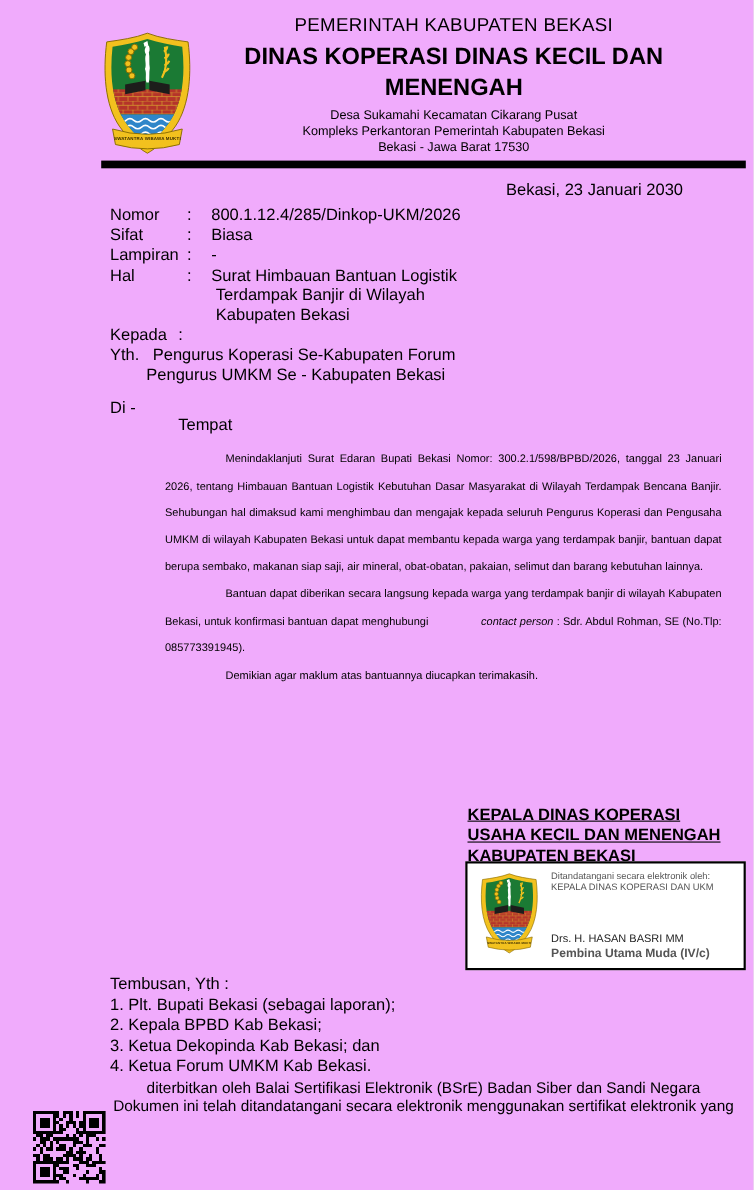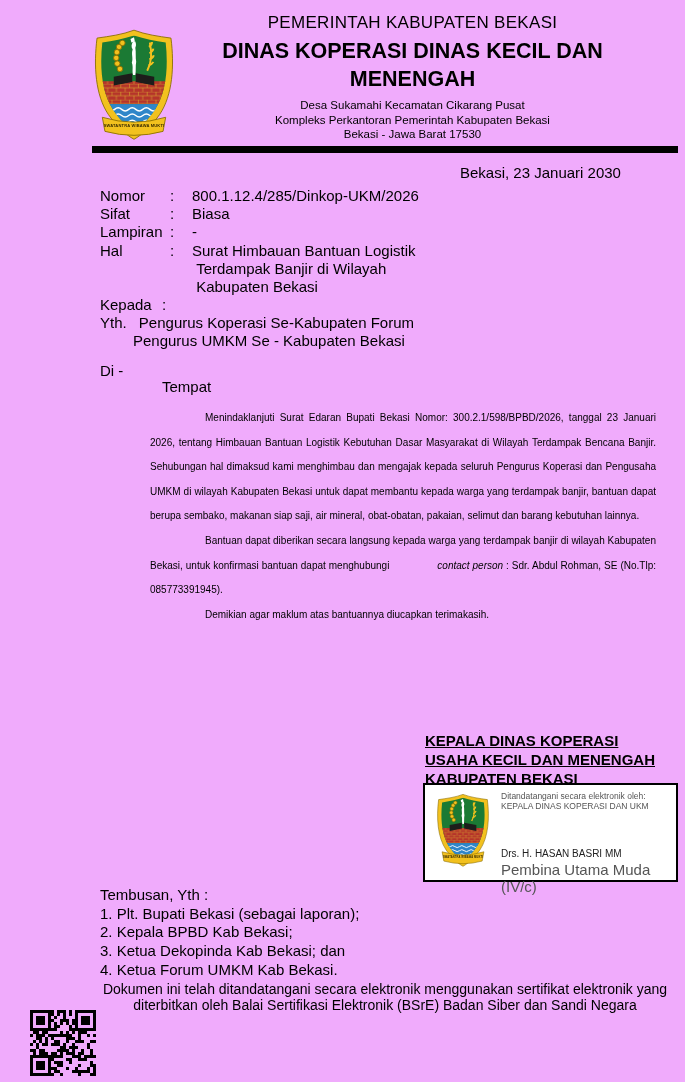--- a/index.html
+++ b/index.html
@@ -32,21 +32,21 @@
   .body p{margin:0;text-indent:55px;}
   .italic{font-style:italic;margin-left:45px;}
   
   .sig-title{position:absolute;left:425px;top:731px;width:250px;font-size:15px;
              font-weight:bold;line-height:19px;white-space:pre-line;text-decoration:underline;}
   .stamp{position:absolute;left:423px;top:783px;width:251px;height:95px;
          border:2px solid #000;background:#fff;}
   .stamp-logo{position:absolute;left:9px;top:8px;width:58px;height:77px;}
   .stamp-small{position:absolute;left:76px;font-size:8.5px;line-height:10px;color:#555;}
   .stamp-name{position:absolute;left:76px;top:63px;font-size:10px;font-weight:normal;color:#222;}
-  .stamp-rank{position:absolute;left:76px;top:76px;font-size:15px;color:#555;}
+  .stamp-rank{position:absolute;left:76px;top:76px;font-size:11px;color:#555;font-weight:bold;}
   
   .tembusan{position:absolute;left:100px;top:886px;font-size:15px;line-height:18.7px;}
   
   .footer{position:absolute;left:92px;top:982px;width:586px;text-align:center;
           font-size:14px;line-height:15.5px;}
   .qr{position:absolute;left:30px;top:1010px;width:66px;height:66px;}
   
   .f-gold{fill:var(--gold,#F2C11E);}
   .f-green{fill:var(--green,#1B7A34);}
   .f-red{fill:var(--red,#B5342A);}
@@ -181,22 +181,22 @@
 
   <div class="tembusan">
     <div>Tembusan, Yth :</div>
     <div>1. Plt. Bupati Bekasi (sebagai laporan);</div>
     <div>2. Kepala BPBD Kab Bekasi;</div>
     <div>3. Ketua Dekopinda Kab Bekasi; dan</div>
     <div>4. Ketua Forum UMKM Kab Bekasi.</div>
   </div>
 
   <div class="footer">
+    <div>diterbitkan oleh Balai Sertifikasi Elektronik (BSrE) Badan Siber dan Sandi Negara</div>
     <div>Dokumen ini telah ditandatangani secara elektronik menggunakan sertifikat elektronik yang</div>
-    <div>diterbitkan oleh Balai Sertifikasi Elektronik (BSrE) Badan Siber dan Sandi Negara</div>
   </div>
 
   <svg id="qr" class="qr" viewBox="0 0 66 66" shape-rendering="crispEdges">
       <rect x="0" y="0" width="3" height="3" fill="#000"></rect>
       <rect x="3" y="0" width="3" height="3" fill="#000"></rect>
       <rect x="6" y="0" width="3" height="3" fill="#000"></rect>
       <rect x="9" y="0" width="3" height="3" fill="#000"></rect>
       <rect x="12" y="0" width="3" height="3" fill="#000"></rect>
       <rect x="15" y="0" width="3" height="3" fill="#000"></rect>
       <rect x="18" y="0" width="3" height="3" fill="#000"></rect>

